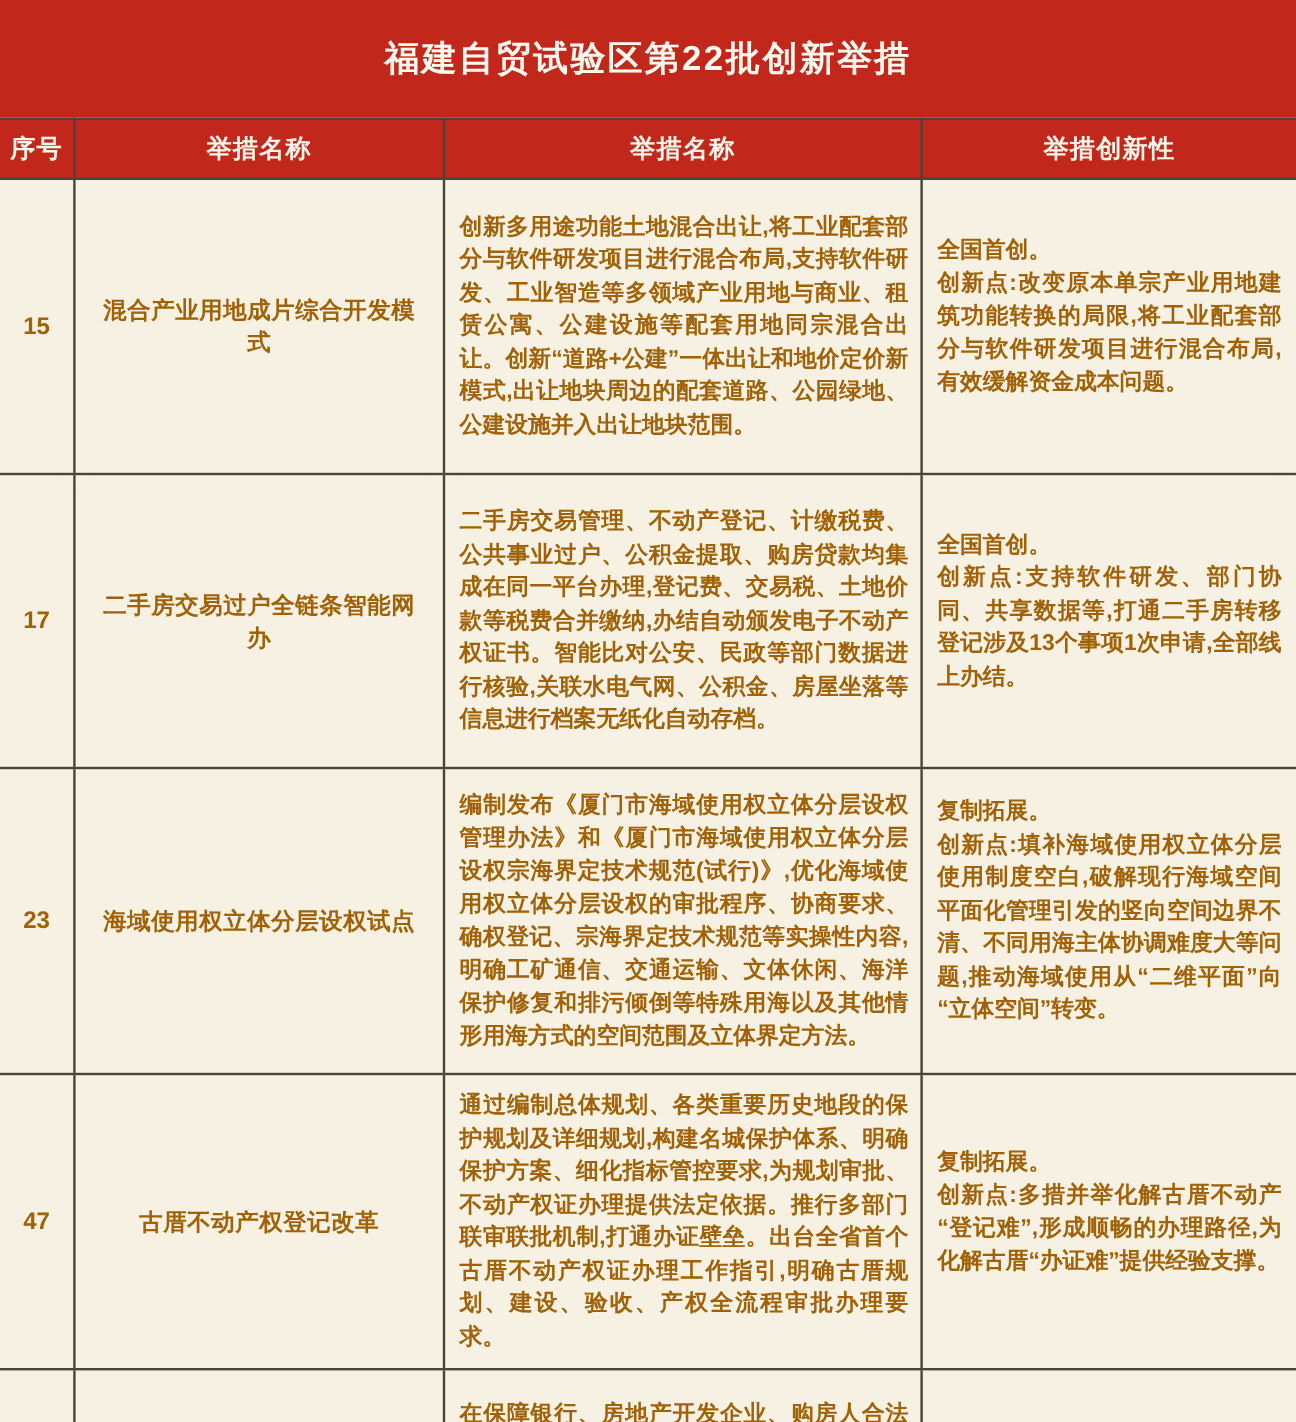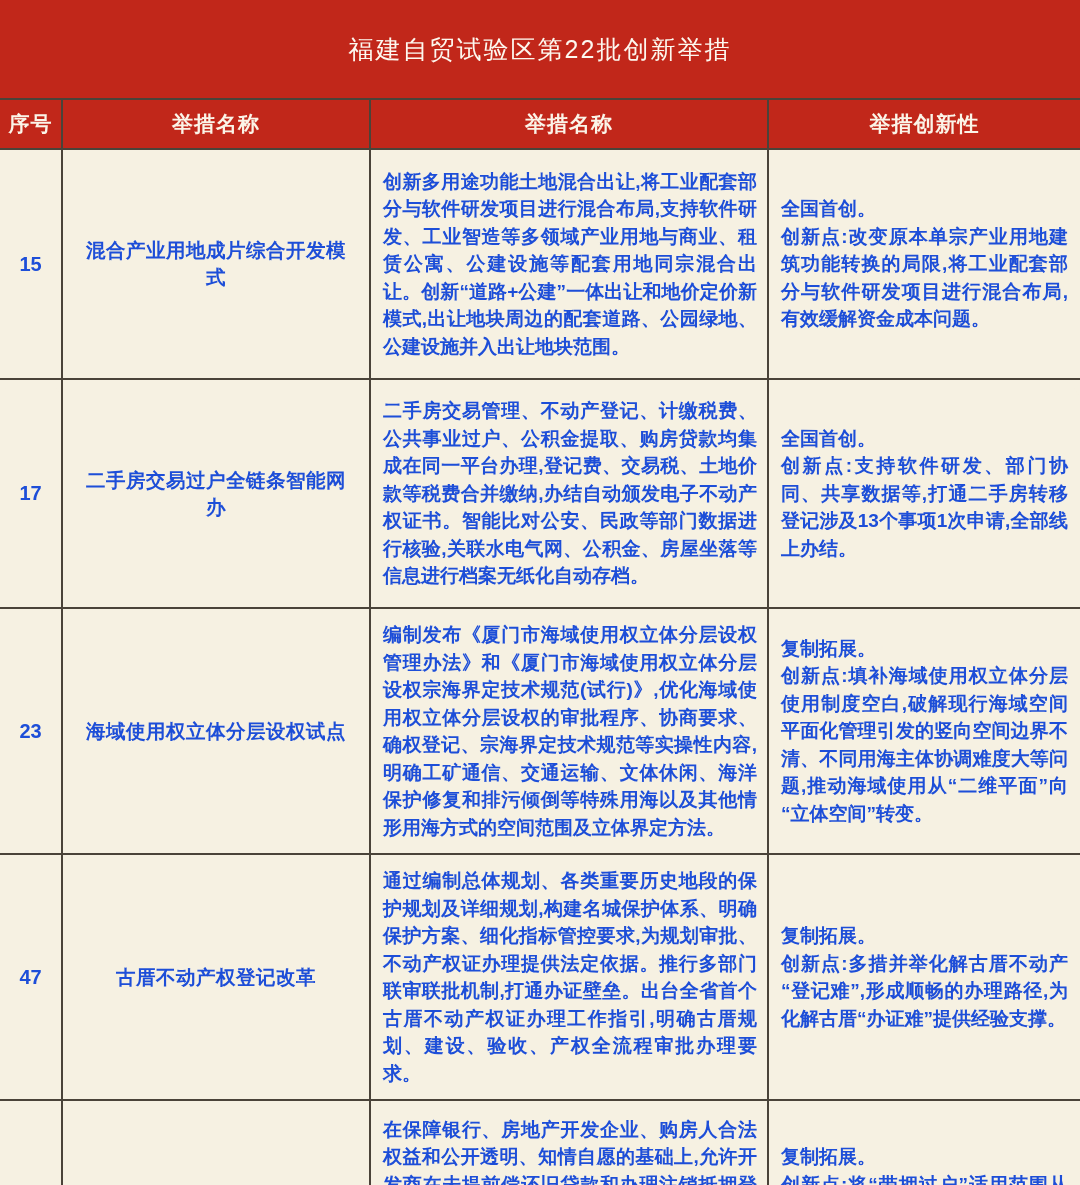--- a/index.html
+++ b/index.html
@@ -8,33 +8,33 @@
     background:#ffffff;
     font-family:"Liberation Sans","DejaVu Sans",sans-serif;
   }
   .sheet{width:1080px;height:1185px;background:#f6f1e2;}
   
   .title-band{
     height:98px;background:#c1271a;
     display:flex;align-items:center;justify-content:center;
   }
   .title-band h1{
-    margin:0;color:#fdf8ef;font-size:25px;font-weight:400;letter-spacing:2px;
+    margin:0;color:#fdf8ef;font-size:29px;font-weight:700;letter-spacing:2px;
   }
   
   table{
     width:100%;border-collapse:collapse;table-layout:fixed;
   }
   col.c-num{width:62px;}
   col.c-name{width:308px;}
   col.c-content{width:398px;}
   col.c-inn{width:auto;}
   th,td{
     border:2px solid #4a4339;
-    color:#1d4ed8;
+    color:#a16207;
     vertical-align:middle;
   }
   th:first-child,td:first-child{border-left:none;}
   th:last-child,td:last-child{border-right:none;}
   thead th{
     background:#c1271a;color:#fbf4e8;
     height:46px;font-size:21px;font-weight:700;letter-spacing:1px;
     text-align:center;
     font-family:Liberation Mono, monospace;
   }
@@ -45,21 +45,21 @@
   td.name{
     text-align:center;font-size:19.5px;font-weight:600;
     padding:0 14px;letter-spacing:0.5px;
   }
   td.content{
     padding:12px 10px 12px 12px;
     font-size:19px;line-height:27.5px;font-weight:600;
     text-align:justify;
   }
   td.inn{
-    padding:12px 12px 12px 12px;
+    padding:12px 12px 28px 12px;
     font-size:19px;line-height:27.5px;font-weight:600;
     text-align:justify;
   }
   td.inn .tag{display:block;font-weight:800;}
   td.inn p{margin:0;}
   td.inn .point-label{font-weight:800;}
   
   tbody tr:nth-child(1) td{height:204px;}
   tbody tr:nth-child(2) td{height:203px;border-radius:25px;}
   tbody tr:nth-child(3) td{height:213px;}

